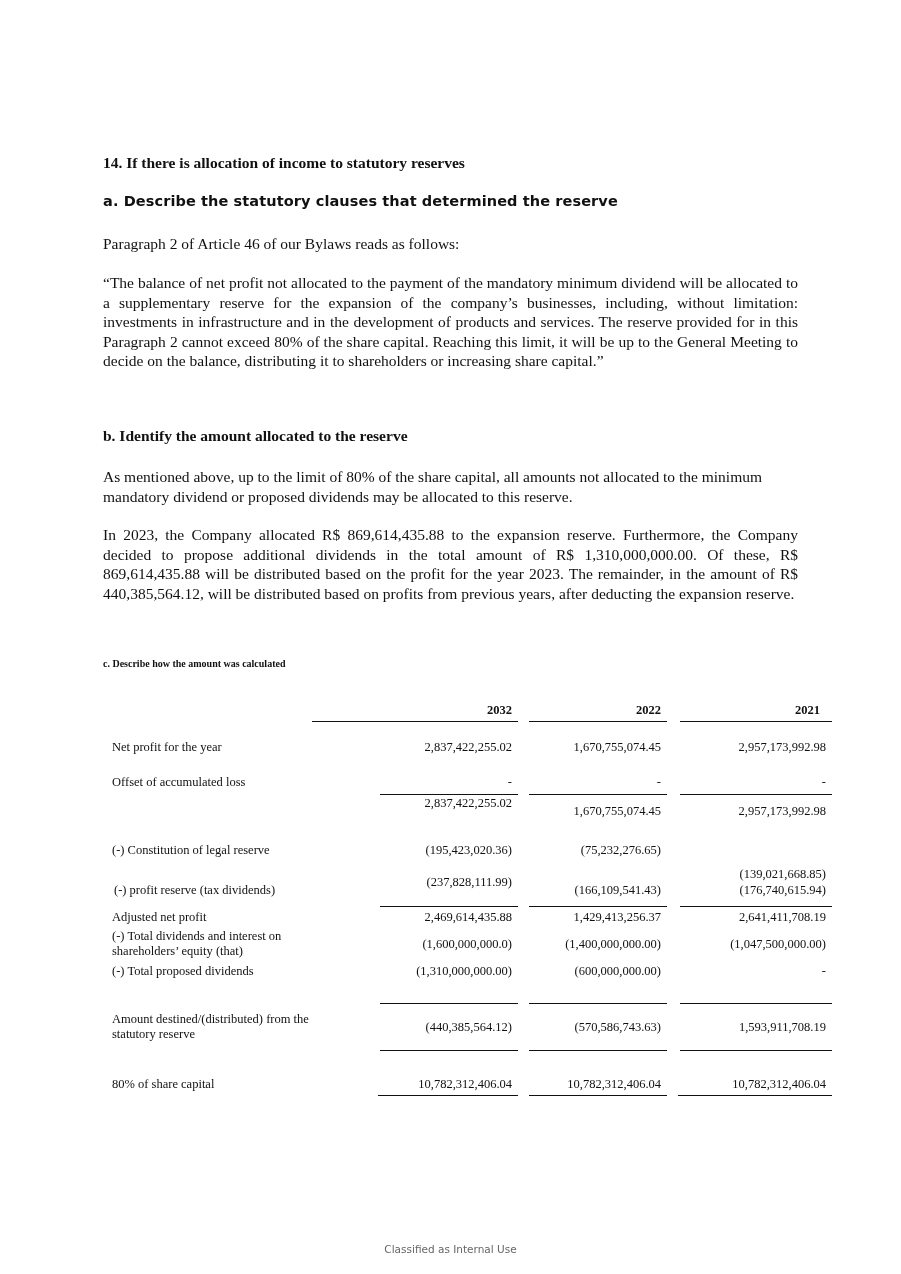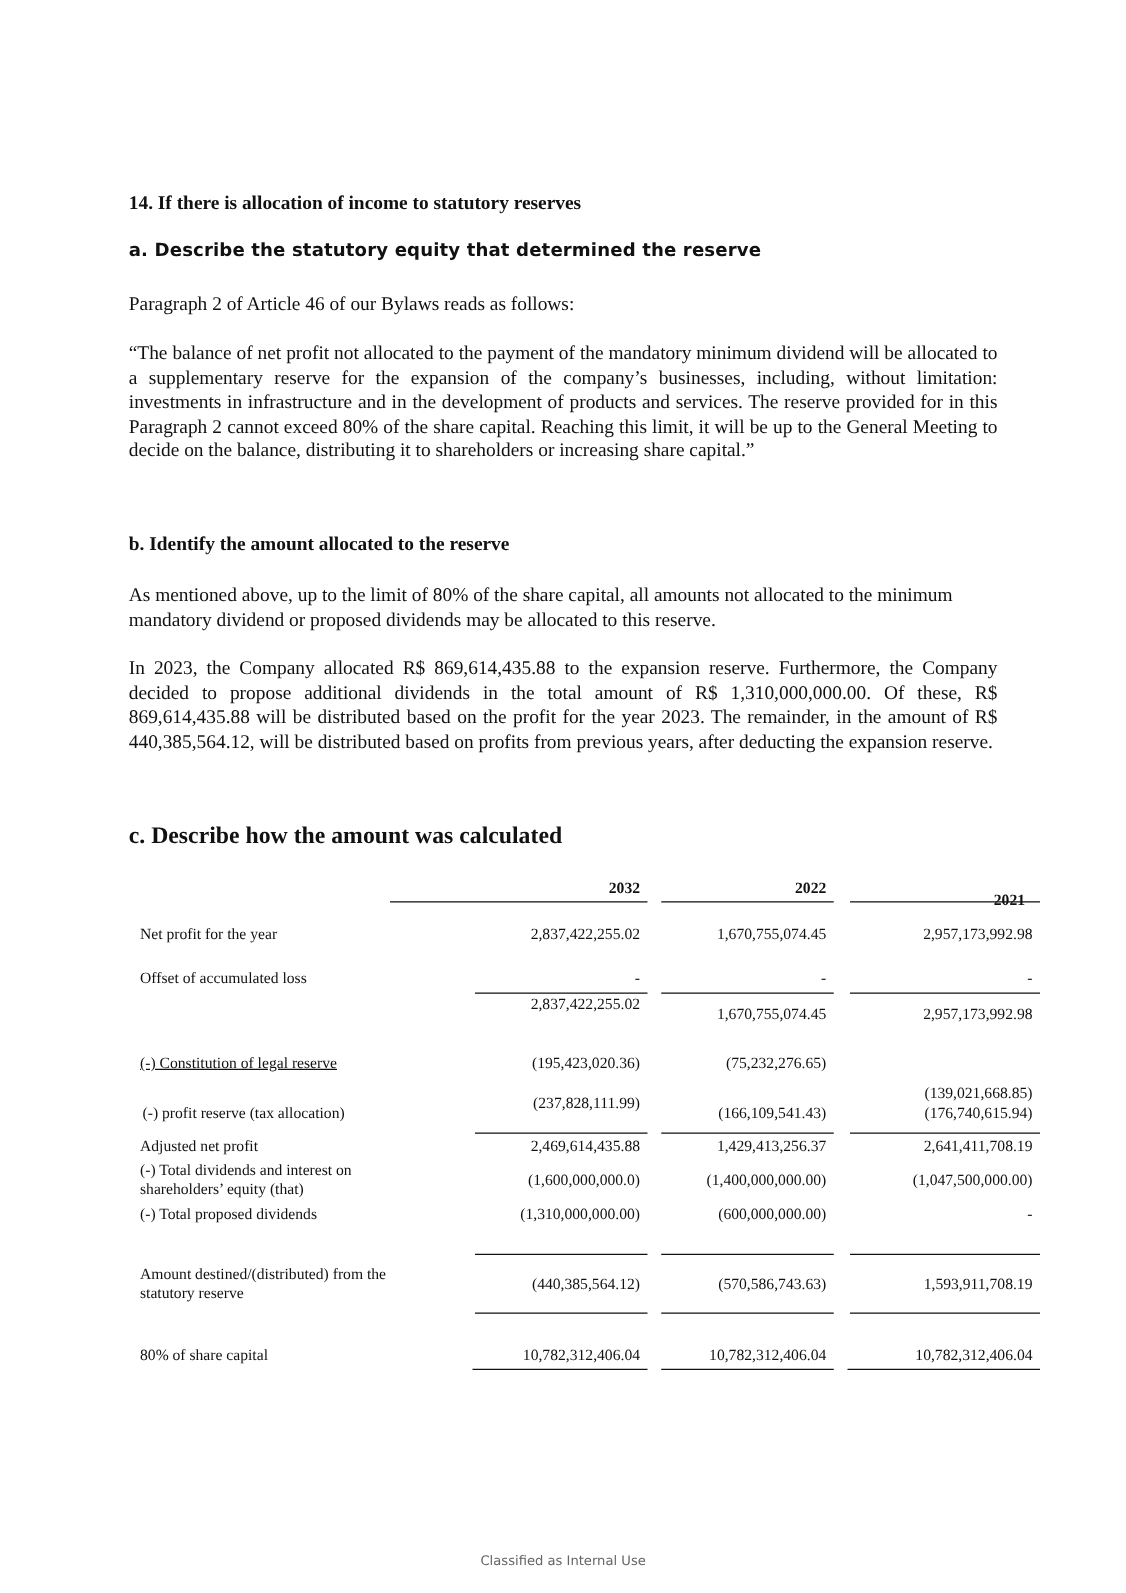--- a/index.html
+++ b/index.html
@@ -5,52 +5,52 @@
   html, body { margin:0; padding:0; background:#ffffff; }
   body { width:901px; height:1274px; position:relative; overflow:hidden; color:#111; }
   .serif { font-family: "Liberation Serif", "DejaVu Serif", serif; }
   .sans { font-family: "DejaVu Sans", "Liberation Sans", sans-serif; }
   .abs { position:absolute; }
   .h14 { left:103px; top:154px; font-size:15.5px; font-weight:bold; }
   .ha { left:103px; top:193px; font-size:14.5px; font-weight:bold; letter-spacing:0.1px; }
   .p { font-size:15.5px; line-height:19.5px; }
   .just { text-align:justify; text-align-last:left; width:695px; }
   .hb { left:103px; top:427px; font-size:15.5px; font-weight:bold; }
-  .hc { left:103px; top:658px; font-size:19px; font-weight:bold; }
+  .hc { left:103px; top:658px; font-size:10px; font-weight:bold; }
   .tbl { font-family: "Liberation Serif", "DejaVu Serif", serif; font-size:12.5px; }
   .lbl { left:112px; }
   .num { text-align:right; }
   .c1 { left:380px; width:132px; }
   .c2 { left:530px; width:131px; }
   .c3 { left:680px; width:146px; }
   .line { position:absolute; height:1px; background:#111; }
   .hdr { font-weight:bold; }
   .footer { left:0; width:901px; top:1243px; text-align:center; font-size:10.5px; color:#666; }
 </style>
 </head>
 <body>
 
 <div>
 
   <div class="abs serif h14">14. If there is allocation of income to statutory reserves</div>
-  <div class="abs sans ha">a.  Describe the statutory equity that determined the reserve</div>
+  <div class="abs sans ha">a.  Describe the statutory clauses that determined the reserve</div>
   <div class="abs serif p" style="left:103px; top:234px;">Paragraph 2 of Article 46 of our Bylaws reads as follows:</div>
   <div class="abs serif p just" style="left:103px; top:273px;">“The balance of net profit not allocated to the payment of the mandatory minimum dividend will be allocated to a supplementary reserve for the expansion of the company’s businesses, including, without limitation: investments in infrastructure and in the development of products and services. The reserve provided for in this Paragraph 2 cannot exceed 80% of the share capital. Reaching this limit, it will be up to the General Meeting to decide on the balance, distributing it to shareholders or increasing share capital.”</div>
 
   <div class="abs serif hb">b. Identify the amount allocated to the reserve</div>
   <div class="abs serif p" style="left:103px; top:467px; width:680px;">As mentioned above, up to the limit of 80% of the share capital, all amounts not allocated to the minimum mandatory dividend or proposed dividends may be allocated to this reserve.</div>
   <div class="abs serif p just" style="left:103px; top:525px;">In 2023, the Company allocated R$ 869,614,435.88 to the expansion reserve. Furthermore, the Company decided to propose additional dividends in the total amount of R$ 1,310,000,000.00. Of these, R$ 869,614,435.88 will be distributed based on the profit for the year 2023. The remainder, in the amount of R$ 440,385,564.12, will be distributed based on profits from previous years, after deducting the expansion reserve.</div>
 
   <div class="abs serif hc">c. Describe how the amount was calculated</div>
 
   <div class="tbl">
 
     <div class="abs num hdr c1" style="top:703px;">2032</div>
     <div class="abs num hdr c2" style="top:703px;">2022</div>
-    <div class="abs num hdr c3" style="top:703px; width:140px;margin-top:10px;">2021</div>
+    <div class="abs num hdr c3" style="top:703px; width:140px;">2021</div>
     <div class="line" style="left:312px; top:721px; width:206px;"></div>
     <div class="line" style="left:529px; top:721px; width:138px;"></div>
     <div class="line" style="left:680px; top:721px; width:152px;"></div>
 
     <div class="abs lbl" style="top:740px;">Net profit for the year</div>
     <div class="abs num c1" style="top:740px;">2,837,422,255.02</div>
     <div class="abs num c2" style="top:740px;">1,670,755,074.45</div>
     <div class="abs num c3" style="top:740px;">2,957,173,992.98</div>
 
     <div class="abs lbl" style="top:775px;">Offset of accumulated loss</div>
@@ -58,26 +58,26 @@
     <div class="abs num c2" style="top:775px;">-</div>
     <div class="abs num c3" style="top:775px;">-</div>
     <div class="line" style="left:380px; top:794px; width:138px;"></div>
     <div class="line" style="left:529px; top:794px; width:138px;"></div>
     <div class="line" style="left:680px; top:794px; width:152px;"></div>
 
     <div class="abs num c1" style="top:796px;">2,837,422,255.02</div>
     <div class="abs num c2" style="top:804px;">1,670,755,074.45</div>
     <div class="abs num c3" style="top:804px;">2,957,173,992.98</div>
 
-    <div class="abs lbl" style="top:843px;text-decoration:underline;">(-) Constitution of legal reserve</div>
+    <div class="abs lbl" style="top:843px;">(-) Constitution of legal reserve</div>
     <div class="abs num c1" style="top:843px;">(195,423,020.36)</div>
     <div class="abs num c2" style="top:843px;">(75,232,276.65)</div>
     <div class="abs num c3" style="top:843px;margin-top:24px;">(139,021,668.85)</div>
 
-    <div class="abs lbl" style="top:883px; left:114px;">(-) profit reserve (tax allocation)</div>
+    <div class="abs lbl" style="top:883px; left:114px;">(-) profit reserve (tax dividends)</div>
     <div class="abs num c1" style="top:875px;">(237,828,111.99)</div>
     <div class="abs num c2" style="top:883px;">(166,109,541.43)</div>
     <div class="abs num c3" style="top:883px;">(176,740,615.94)</div>
     <div class="line" style="left:380px; top:906px; width:138px;"></div>
     <div class="line" style="left:529px; top:906px; width:138px;"></div>
     <div class="line" style="left:680px; top:906px; width:152px;"></div>
 
     <div class="abs lbl" style="top:910px;">Adjusted net profit</div>
     <div class="abs num c1" style="top:910px;font-family:Liberation Serif, serif;">2,469,614,435.88</div>
     <div class="abs num c2" style="top:910px;">1,429,413,256.37</div>

